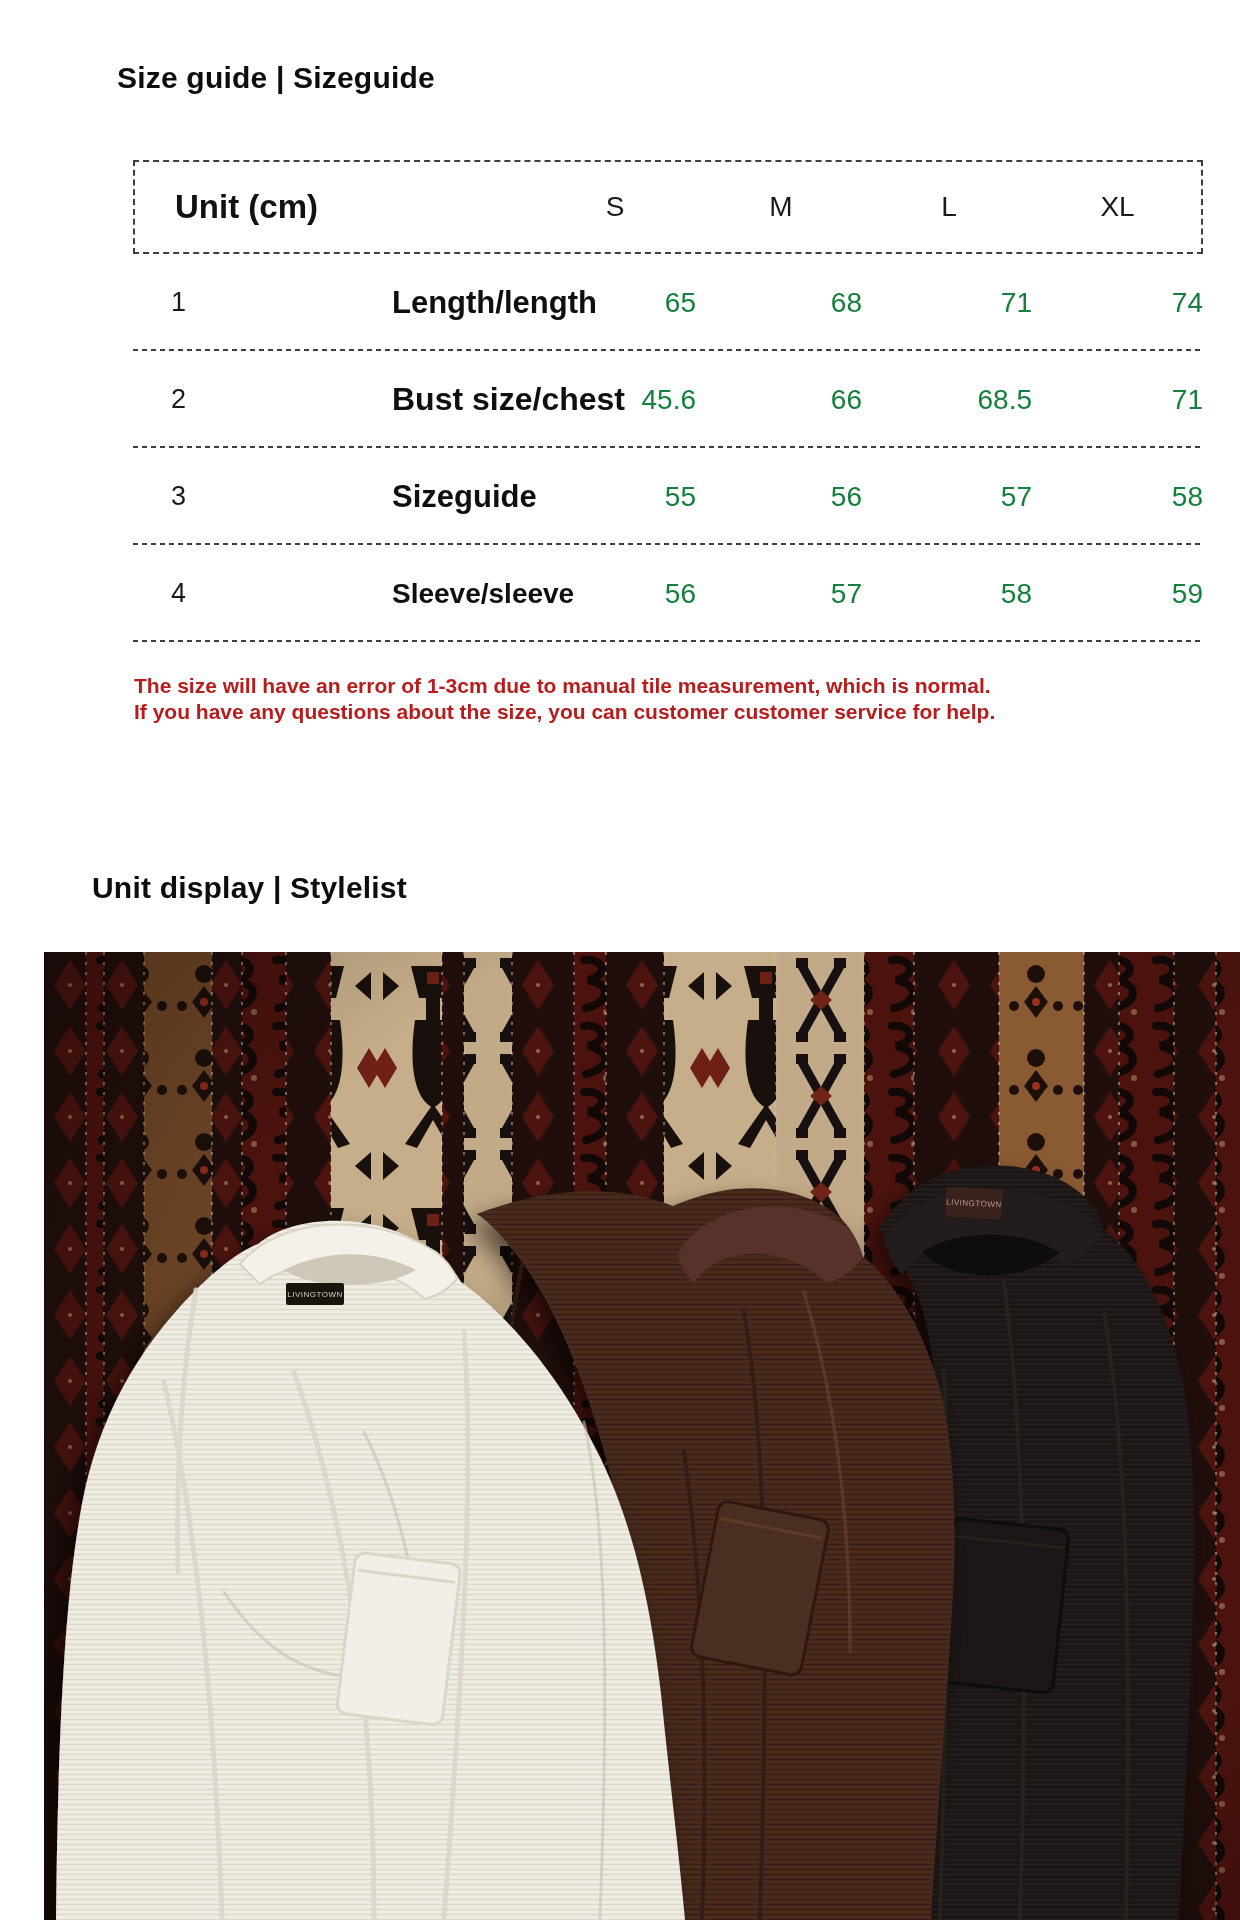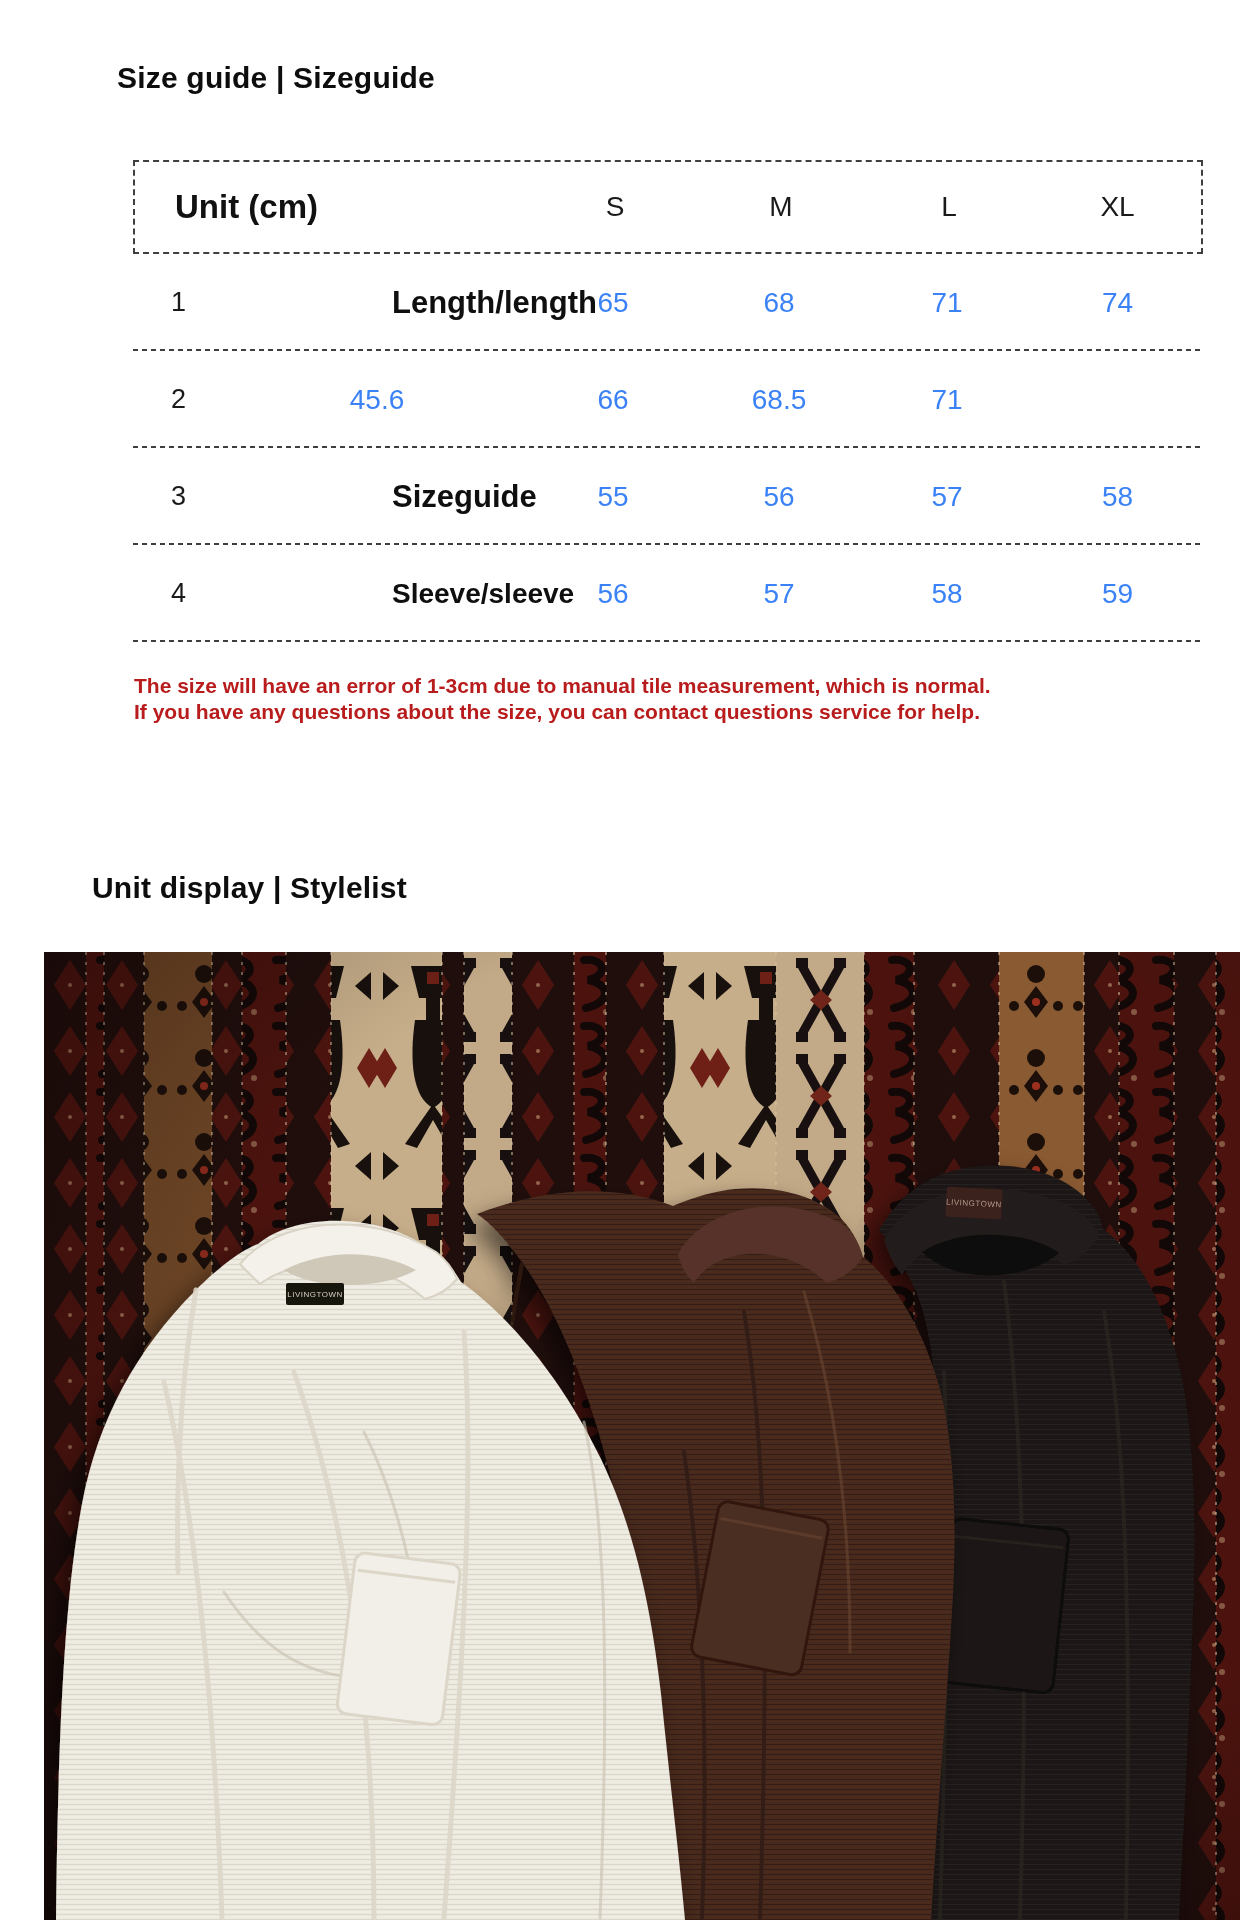--- a/index.html
+++ b/index.html
@@ -15,21 +15,21 @@
   .thead .unit{font-size:33px;font-weight:700;padding-left:40px;color:#111;}
   .thead .sz{font-size:28px;font-weight:400;text-align:center;color:#1a1a1a;}
 
   .trow{position:relative;height:97px;display:grid;grid-template-columns:91px 306px 166px 166px 170px 171px;align-items:center;}
   .trow::after{content:"";position:absolute;left:0;right:0;bottom:0;height:2px;
                background:repeating-linear-gradient(90deg,#3e3e3e 0 5px,transparent 5px 9px);}
   .trow .num{font-size:27px;text-align:center;color:#1a1a1a;}
   .trow .label{font-size:31px;font-weight:700;text-align:left;padding-left:168px;color:#0f0f0f;white-space:nowrap;}
   .trow.r2 .label{font-size:32px;}
   .trow.r4 .label{font-size:28px;}
-  .trow .val{font-size:28px;text-align:center;color:#3b82f6;}
+  .trow .val{font-size:28px;text-align:right;color:#15803d;}
 
   .note{position:absolute;left:90px;top:673px;width:980px;font-size:21px;line-height:26px;
         font-weight:700;color:#b91c1c;}
 
   .photo{position:absolute;left:0;top:952px;width:1240px;height:968px;display:block;}
 </style>
 </head>
 <body>
 
 <div class="page">
@@ -49,20 +49,21 @@
       <div class="num">1</div>
       <div class="label">Length/length</div>
       <div class="val">65</div>
       <div class="val">68</div>
       <div class="val">71</div>
       <div class="val">74</div>
     </div>
 
     <div class="trow r2">
       <div class="num">2</div>
+      <div class="label">Bust size/chest</div>
       <div class="val">45.6</div>
       <div class="val">66</div>
       <div class="val">68.5</div>
       <div class="val">71</div>
     </div>
 
     <div class="trow r3">
       <div class="num">3</div>
       <div class="label">Sizeguide</div>
       <div class="val">55</div>
@@ -76,21 +77,21 @@
       <div class="label">Sleeve/sleeve</div>
       <div class="val">56</div>
       <div class="val">57</div>
       <div class="val">58</div>
       <div class="val">59</div>
     </div>
   </div>
 
   <div class="note">
     <div>The size will have an error of 1-3cm due to manual tile measurement, which is normal.</div>
-    <div>If you have any questions about the size, you can contact questions service for help.</div>
+    <div>If you have any questions about the size, you can customer customer service for help.</div>
   </div>
 
   <div class="h2">Unit display | Stylelist</div>
 
   <svg class="photo" viewBox="0 0 1240 968" xmlns="http://www.w3.org/2000/svg">
     <defs>
       <pattern id="vase" width="111" height="242" patternUnits="userSpaceOnUse">
         <rect width="111" height="242" fill="#c7ae8a"></rect>
         <g fill="#17100d">
           <path d="M34 14 H78 L70 46 H42 Z"></path>

